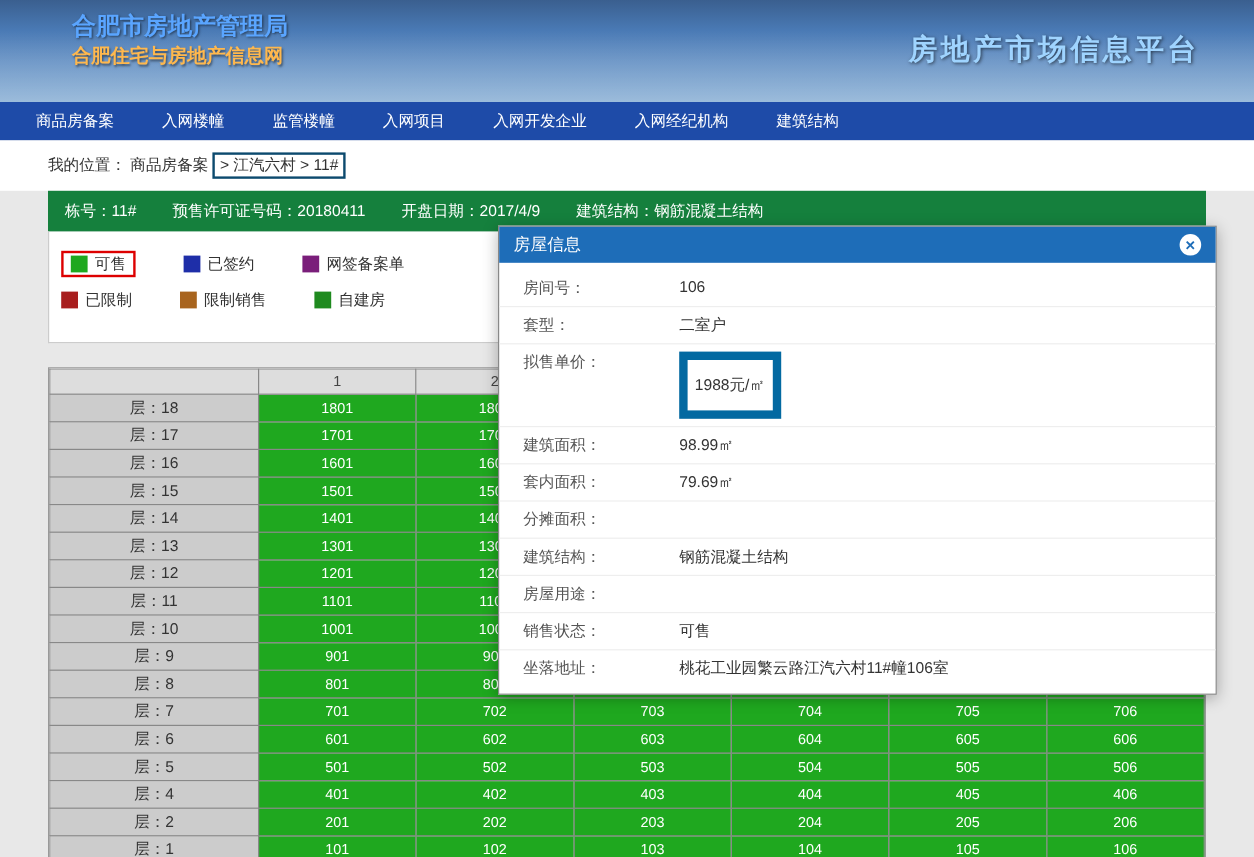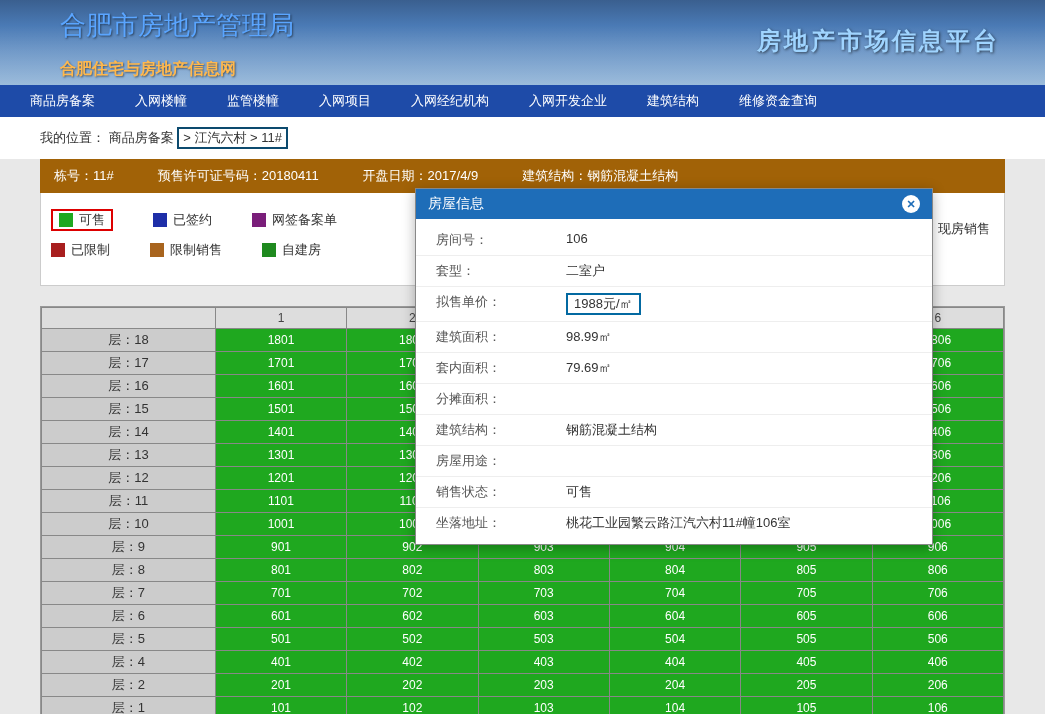--- a/index.html
+++ b/index.html
@@ -1,50 +1,50 @@
 <!DOCTYPE html>
 <html><head>
 <meta charset="utf-8">
 <style>
 *{margin:0;padding:0;box-sizing:border-box;font-family:"Microsoft YaHei",SimSun,sans-serif}
 body{background:#f0f0f0;font-size:13px;color:#333}
 .container{width:1045px;margin:0 auto;background:#e8e8e8}
 .header-banner{height:85px;background:linear-gradient(to bottom,#3a5f8f 0%,#4a7ab5 30%,#6893c5 60%,#8ab0d5 100%);position:relative;overflow:hidden}
 .header-banner .skyline{position:absolute;bottom:0;left:0;right:0;height:60px;background:linear-gradient(to top,rgba(255,255,255,0.15),transparent);}
 .header-title{position:absolute;left:60px;top:8px;color:#fff}
-.header-title h1{font-size:26px;font-weight:normal;color:#5aa5ff;text-shadow:1px 1px 2px rgba(0,0,0,0.5)}
-.header-title h2{font-size:16px;color:#ffb84d;margin-top:16px;text-shadow:1px 1px 2px rgba(0,0,0,0.5)}
+.header-title h1{font-size:20px;font-weight:bold;color:#5aa5ff;text-shadow:1px 1px 2px rgba(0,0,0,0.5)}
+.header-title h2{font-size:16px;color:#ffb84d;margin-top:2px;text-shadow:1px 1px 2px rgba(0,0,0,0.5)}
 .header-right{position:absolute;right:45px;top:25px;font-size:24px;font-weight:bold;color:#9fd4ff;text-shadow:1px 1px 3px rgba(0,0,0,0.6);letter-spacing:3px}
 .nav-bar{background:#1e4ba8;height:32px;display:flex;align-items:center;padding:0 10px}
 .nav-item{color:#fff;padding:0 20px;cursor:pointer;font-size:13px;line-height:32px}
 .breadcrumb-row{padding:10px 40px;background:#fff;font-size:13px;color:#333}
 .breadcrumb-row .highlight-box{border:2px solid #0c4a6e;padding:0 4px;display:inline-block}
 .content-area{padding:0 40px 20px}
-.info-strip{background:#a16207;color:#fff;padding:8px 14px;font-size:13px;display:flex;gap:44px}
+.info-strip{background:#15803d;color:#fff;padding:8px 14px;font-size:13px;display:flex;gap:30px}
 .info-strip span{white-space:nowrap}
 .legend-area{background:#fff;padding:16px 10px;border:1px solid #ccc;border-top:none}
 .legend-row{display:flex;gap:40px;margin-bottom:10px}
 .legend-item{display:flex;align-items:center;gap:6px;font-size:13px}
 .legend-sw{width:14px;height:14px;display:inline-block}
 .legend-item.boxed{border:2px solid #d00;padding:0 6px}
 .table-wrap{margin-top:20px;overflow-x:auto;border:1px solid #999;background:#fff;position:relative}
 .unit-table{border-collapse:collapse;width:100%}
 .unit-table th,.unit-table td{border:1px solid #888;text-align:center;font-size:12px;padding:2px 0;height:21px}
 .unit-table thead th{background:#ddd;color:#444;font-weight:normal;width:68px}
 .unit-table tbody th{background:#ccc;color:#333;font-weight:normal;width:90px;font-size:13px}
 .unit-cell{background:#1fa81f;color:#fff;cursor:pointer}
-.modal{position:absolute;left:415px;top:188px;width:518px;background:#fff;border:1px solid #888;box-shadow:0 3px 12px rgba(0,0,0,0.3);z-index:10}
+.modal{position:absolute;left:415px;top:188px;width:599px;background:#fff;border:1px solid #888;box-shadow:0 3px 12px rgba(0,0,0,0.3);z-index:10}
 .modal-header{background:#1e6db8;color:#fff;padding:6px 12px;font-size:14px;display:flex;justify-content:space-between;align-items:center}
 .modal-close{width:18px;height:18px;border-radius:50%;background:#fff;color:#1e6db8;display:flex;align-items:center;justify-content:center;font-size:11px;cursor:pointer;font-weight:bold}
 .modal-body{padding:6px 0}
 .modal-row{display:flex;padding:6px 20px;font-size:13px;border-bottom:1px solid #eee}
 .modal-row:last-child{border-bottom:none}
 .modal-label{width:130px;color:#555}
 .modal-value{flex:1;color:#333}
-.modal-value.boxed{border:2px solid #0369a1;padding:0 6px;display:inline-block;flex:0 0 auto}
+.modal-value.boxed{border:7px solid #0369a1;padding:12px 6px;display:inline-block;flex:0 0 auto}
 .obscured-legend{position:absolute;right:55px;top:220px;font-size:13px;color:#333;z-index:5}
 </style>
 </head>
 <body>
 
 <div class="container">
 
   <div class="header-banner">
     <div class="skyline"></div>
     <div class="header-title">
@@ -52,24 +52,23 @@
       <h2>合肥住宅与房地产信息网</h2>
     </div>
     <div class="header-right">房地产市场信息平台</div>
   </div>
 
   <div class="nav-bar" id="nav-bar">
       <div class="nav-item">商品房备案</div>
       <div class="nav-item">入网楼幢</div>
       <div class="nav-item">监管楼幢</div>
       <div class="nav-item">入网项目</div>
+      <div class="nav-item">入网开发企业</div>
       <div class="nav-item">入网经纪机构</div>
-      <div class="nav-item">入网开发企业</div>
       <div class="nav-item">建筑结构</div>
-      <div class="nav-item">维修资金查询</div>
     </div>
 
   <div class="breadcrumb-row">
     <span>我的位置：</span>
     <span>商品房备案</span>
     <span class="highlight-box">&gt; 江汽六村 &gt; 11#</span>
   </div>
 
   <div class="content-area">
 

